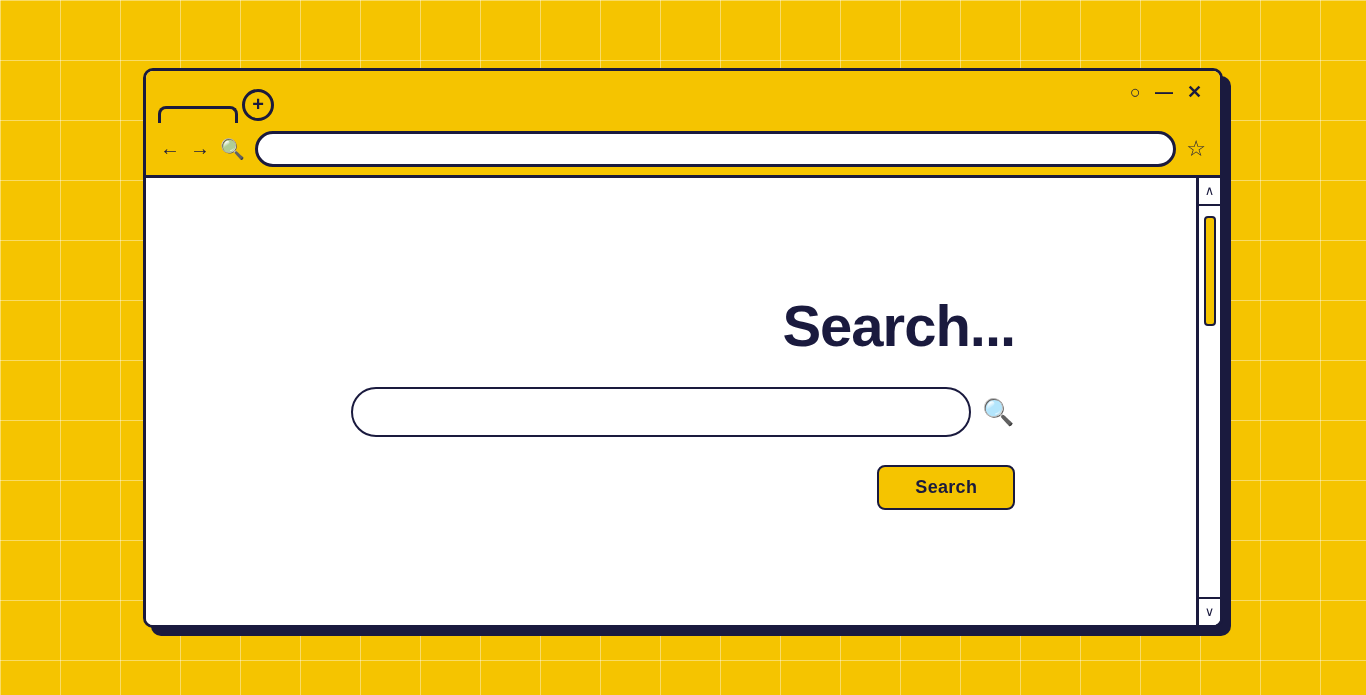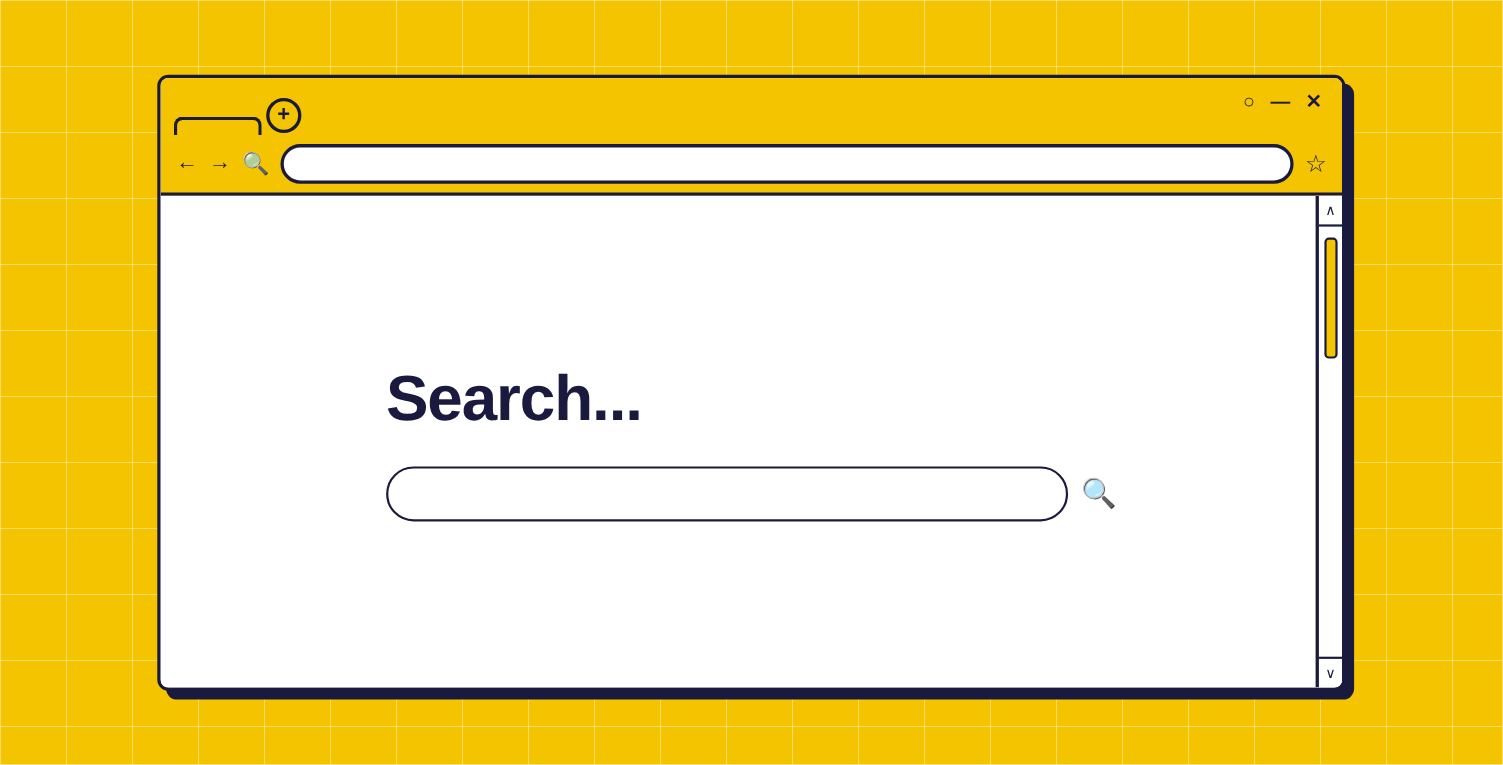--- a/index.html
+++ b/index.html
@@ -154,21 +154,21 @@
       background: #fff;
       display: flex;
       align-items: center;
       justify-content: center;
       position: relative;
     }
 
     .content-inner {
       display: flex;
       flex-direction: column;
-      align-items: flex-start;
+      align-items: flex-end;
       gap: 28px;
     }
 
     .search-heading {
       font-size: 58px;
       font-weight: 900;
       color: #1a1a3e;
       letter-spacing: -1px;
     }
 
@@ -288,17 +288,18 @@
     </div>
 
     <div class="content-inner">
       <h1 class="search-heading">Search...</h1>
 
       <div class="search-bar-row">
         <input class="search-input-box" type="text" style="">
         <span class="search-icon-circle">🔍</span>
       </div>
 
+      <button class="search-button">Search</button>
     </div>
 
   </div>
 
 </div>
 
 </body></html>

